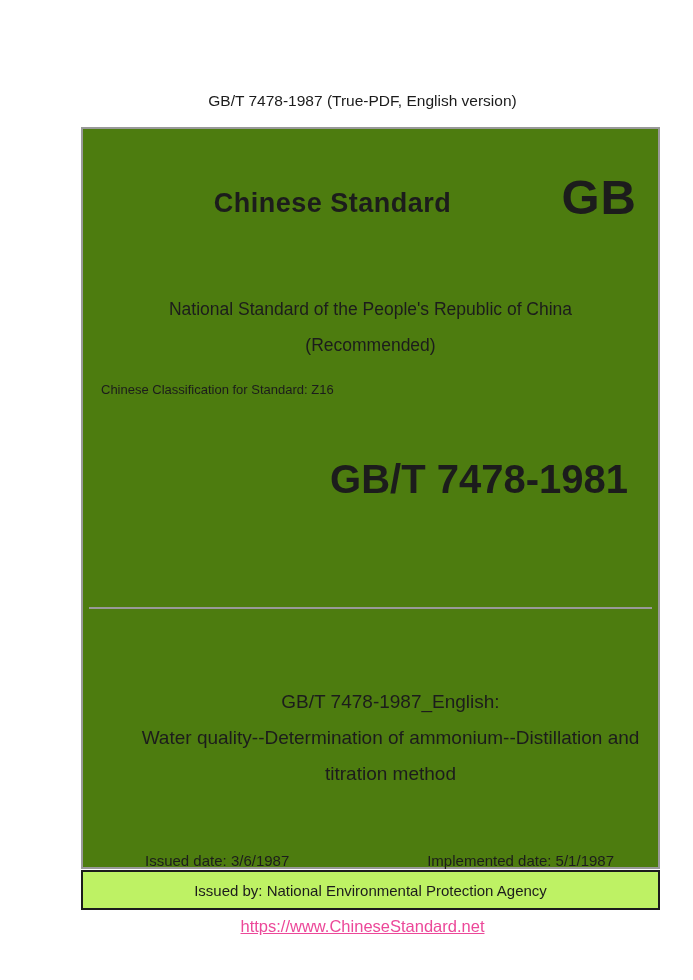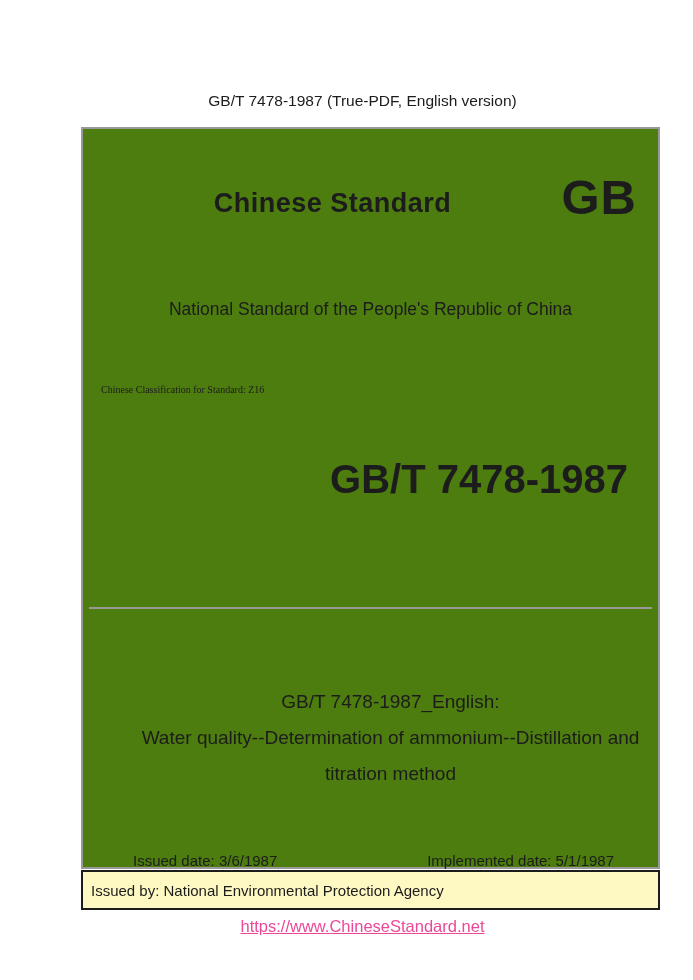--- a/index.html
+++ b/index.html
@@ -66,23 +66,22 @@
     text-align: center;
     font-size: 17.5px;
     line-height: 28px;
   }
   .subtitle-block span { display: block; }
 
   .classification-line {
     position: absolute;
     top: 243px;
     left: 10px;
-    font-size: 10px;
+    font-size: 13px;
     line-height: 20px;
-    font-family: Liberation Serif, serif;
   }
 
   .standard-number {
     position: absolute;
     top: 318px;
     right: 22px;
     font-size: 40px;
     font-weight: bold;
     line-height: 48px;
   }
@@ -104,40 +103,40 @@
     text-align: center;
     font-size: 19px;
     line-height: 28px;
     padding-left: 40px;
   }
   .english-title span { display: block; }
 
   .dates-row {
     position: absolute;
     top: 705px;
-    left: 34px;
+    left: 46px;
     right: 28px;
     display: flex;
     justify-content: space-between;
     font-size: 15px;
     line-height: 22px;
   }
 
   .issuer-box {
     position: absolute;
     left: 57px;
     top: 846px;
     width: 579px;
     height: 40px;
     border: 2px solid #1c1c1c;
     display: flex;
     align-items: center;
-    justify-content: flex-start;
+    justify-content: center;
     font-size: 15px;
-    background: #fef9c3;
+    background: #bef264;
   }
 
   .site-link-row {
     position: absolute;
     top: 891px;
     left: 0;
     right: 0;
     text-align: center;
   }
   .site-link {
@@ -156,25 +155,26 @@
   <div class="header-text">GB/T 7478-1987 (True-PDF, English version)</div>
 
   <div class="cover-box">
 
     <div class="brand-title">Chinese Standard</div>
 
     <div class="gb-logo">GB</div>
 
     <div class="subtitle-block">
       <span>National Standard of the People's Republic of China</span>
+      <span>(Recommended)</span>
     </div>
 
     <div class="classification-line">Chinese Classification for Standard: Z16</div>
 
-    <div class="standard-number">GB/T 7478-1987</div>
+    <div class="standard-number">GB/T 7478-1981</div>
 
     <div class="section-divider"></div>
 
     <div class="english-title">
       <span>GB/T 7478-1987_English:</span>
       <span>Water quality--Determination of ammonium--Distillation and</span>
       <span>titration method</span>
     </div>
 
     <div class="dates-row">

